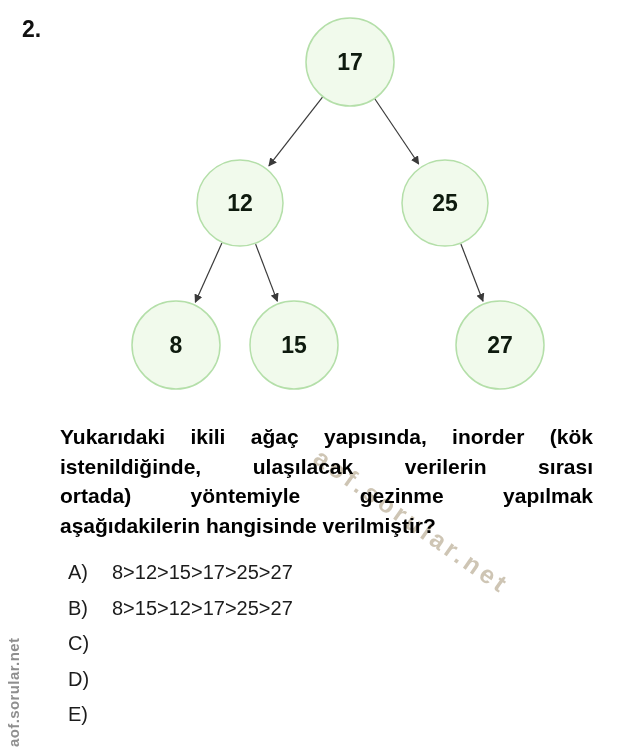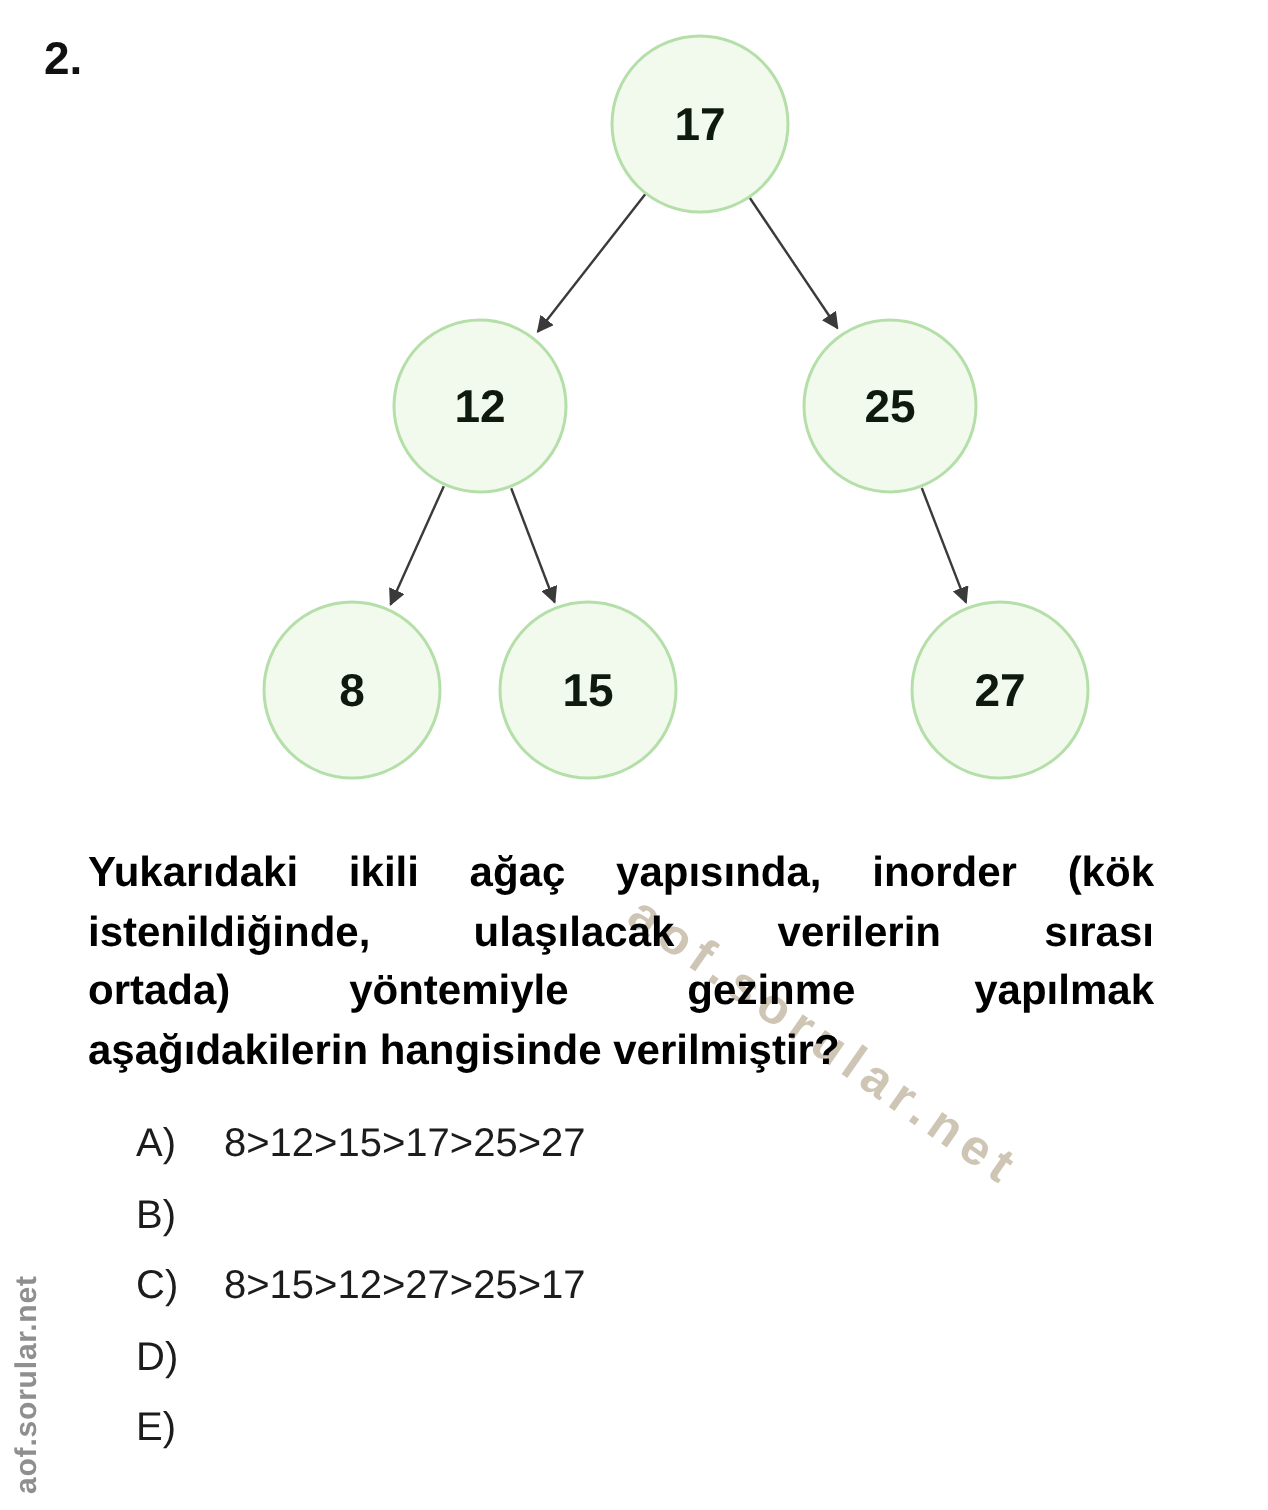--- a/index.html
+++ b/index.html
@@ -39,21 +39,21 @@
     transform: rotate(35deg);
     transform-origin: left top;
     font-size: 25px;
     font-weight: 700;
     letter-spacing: 4px;
     color: rgba(166, 150, 118, 0.55);
     white-space: nowrap;
   }
   .question {
     position: absolute;
-    left: 44px;
+    left: 60px;
     top: 422px;
     width: 533px;
     font-size: 21px;
     font-weight: bold;
     color: #000;
     line-height: 29.5px;
   }
   .question .qline {
     text-align: justify;
     text-align-last: justify;
@@ -150,24 +150,24 @@
     <div class="qline last">aşağıdakilerin hangisinde verilmiştir?</div>
   </div>
 
   <div class="options">
     <div class="opt">
       <span class="letter">A)</span>
       <span class="value">8&gt;12&gt;15&gt;17&gt;25&gt;27</span>
     </div>
     <div class="opt">
       <span class="letter">B)</span>
+      <span class="value">8&gt;15&gt;12&gt;17&gt;25&gt;27</span>
     </div>
     <div class="opt">
       <span class="letter">C)</span>
-      <span class="value">8&gt;15&gt;12&gt;27&gt;25&gt;17</span>
     </div>
     <div class="opt">
       <span class="letter">D)</span>
     </div>
     <div class="opt">
       <span class="letter">E)</span>
     </div>
   </div>
 
   <div class="watermark-side">aof.sorular.net</div>

